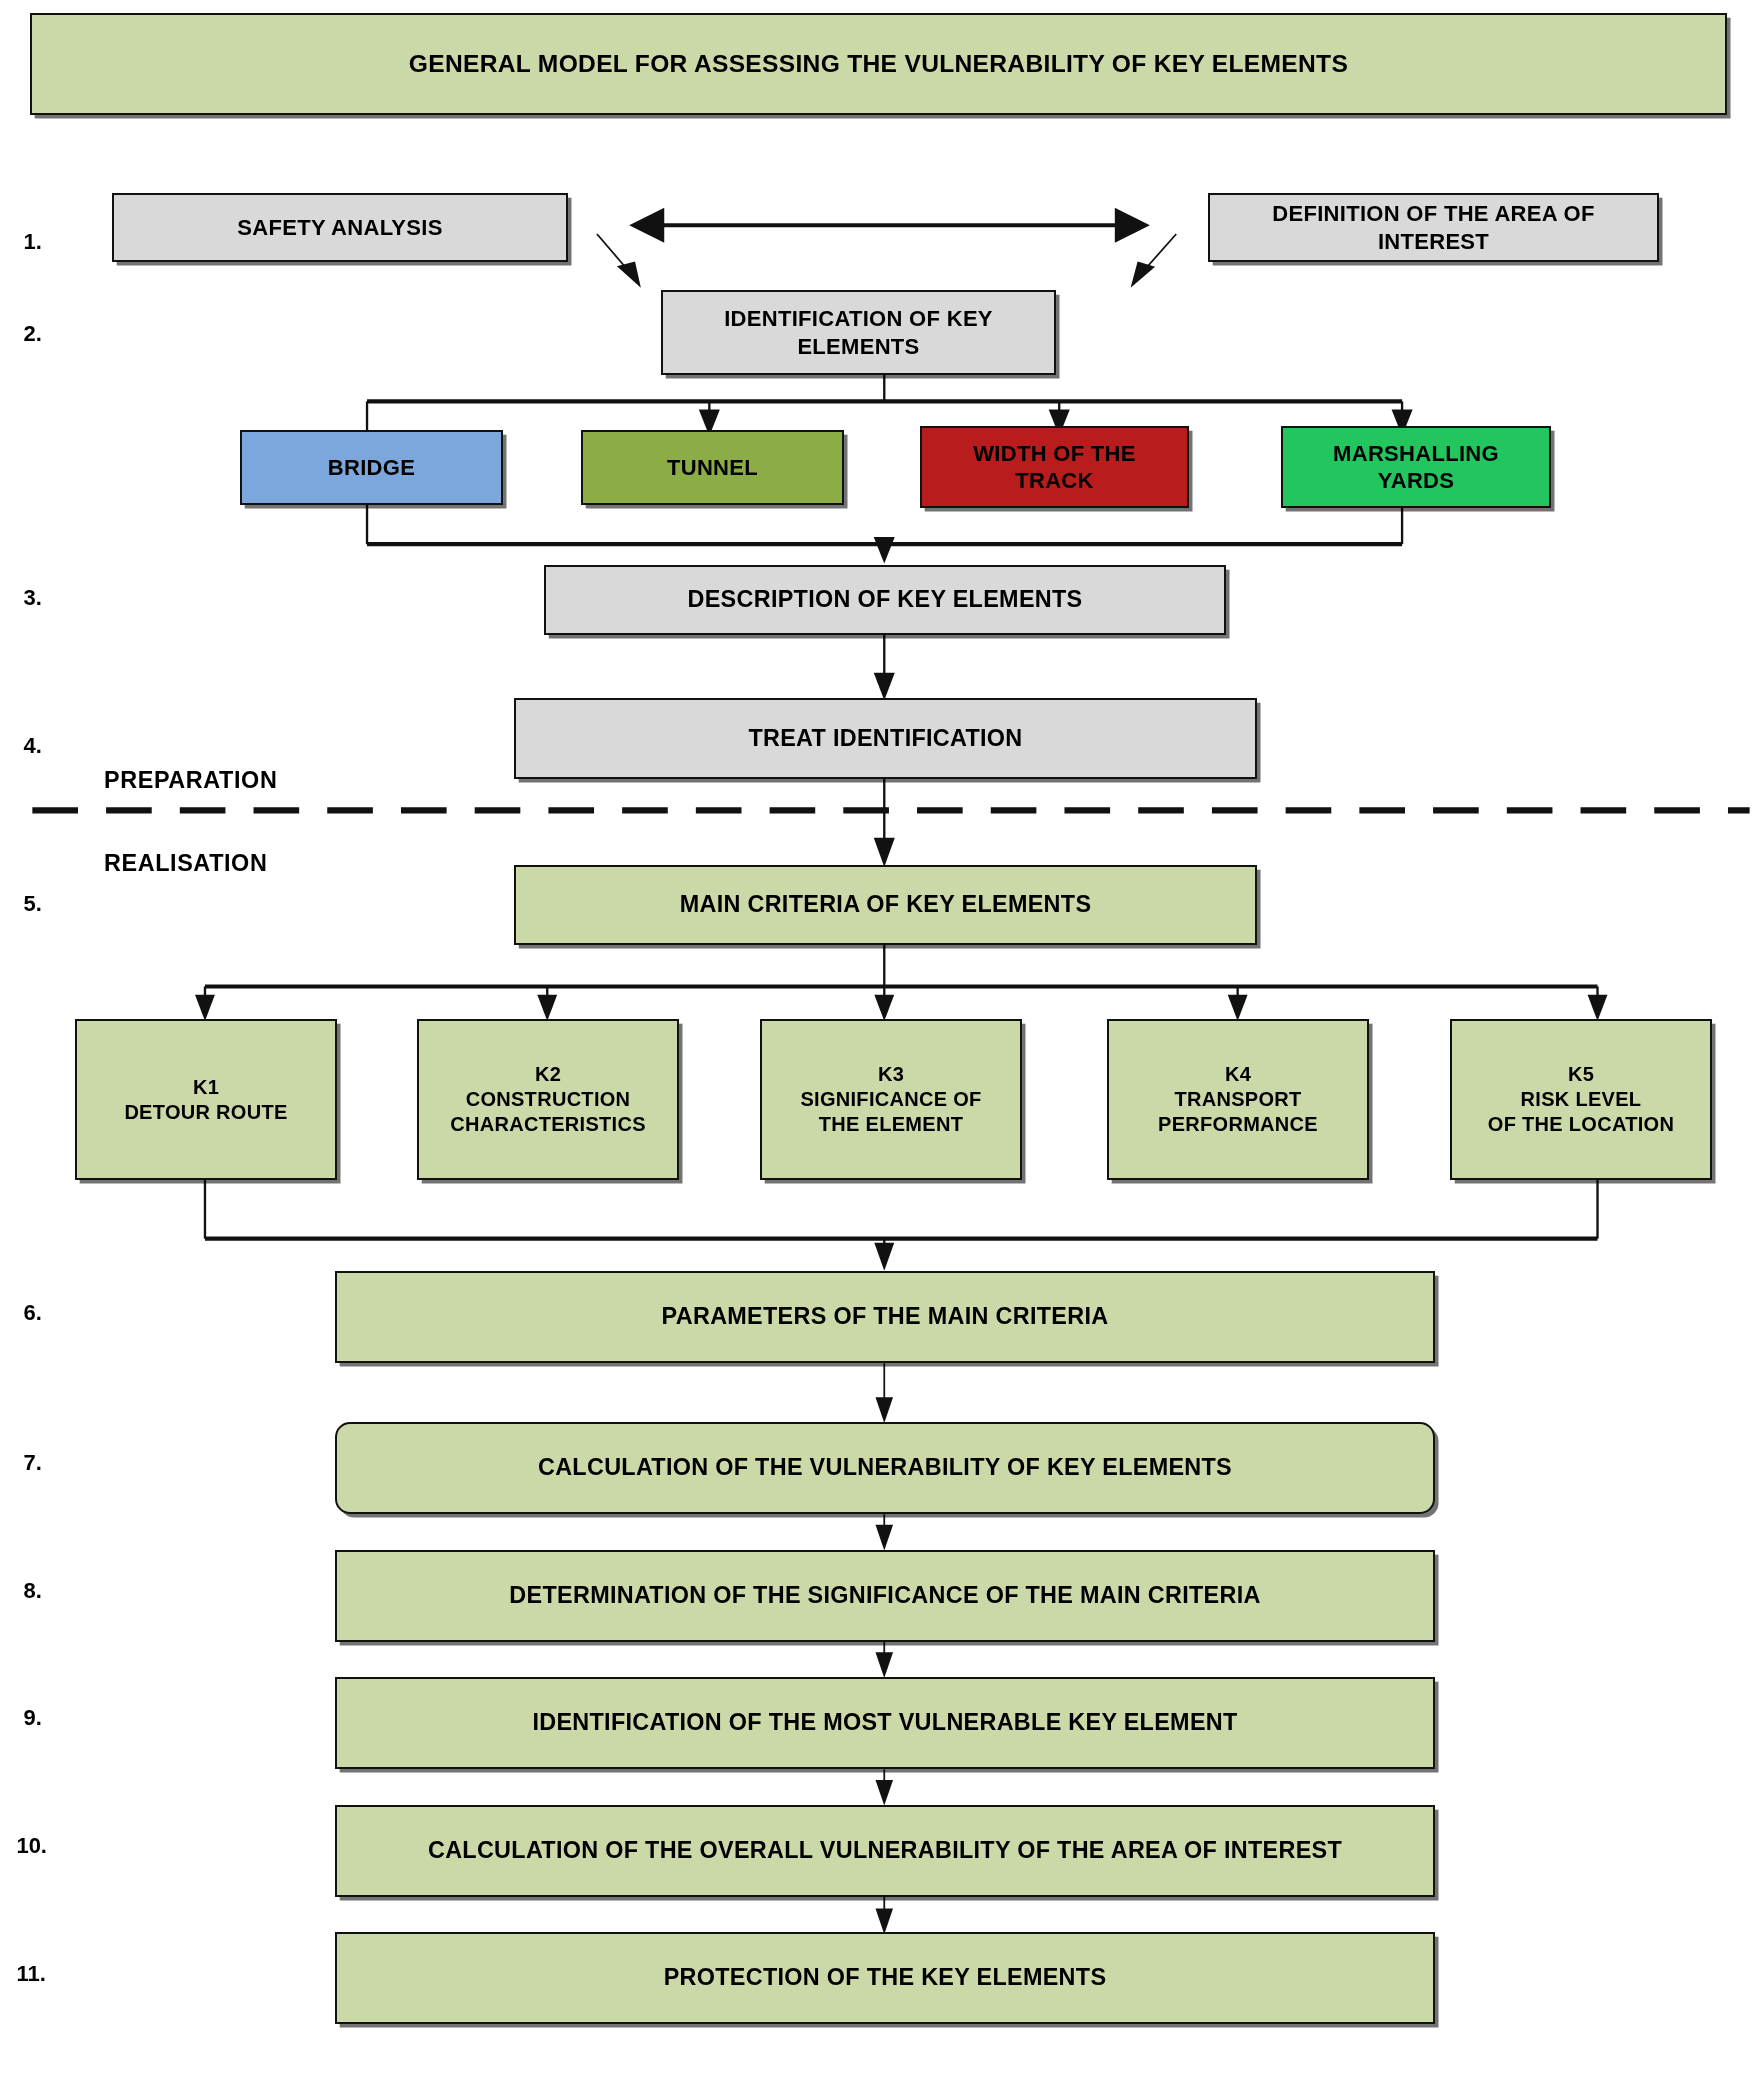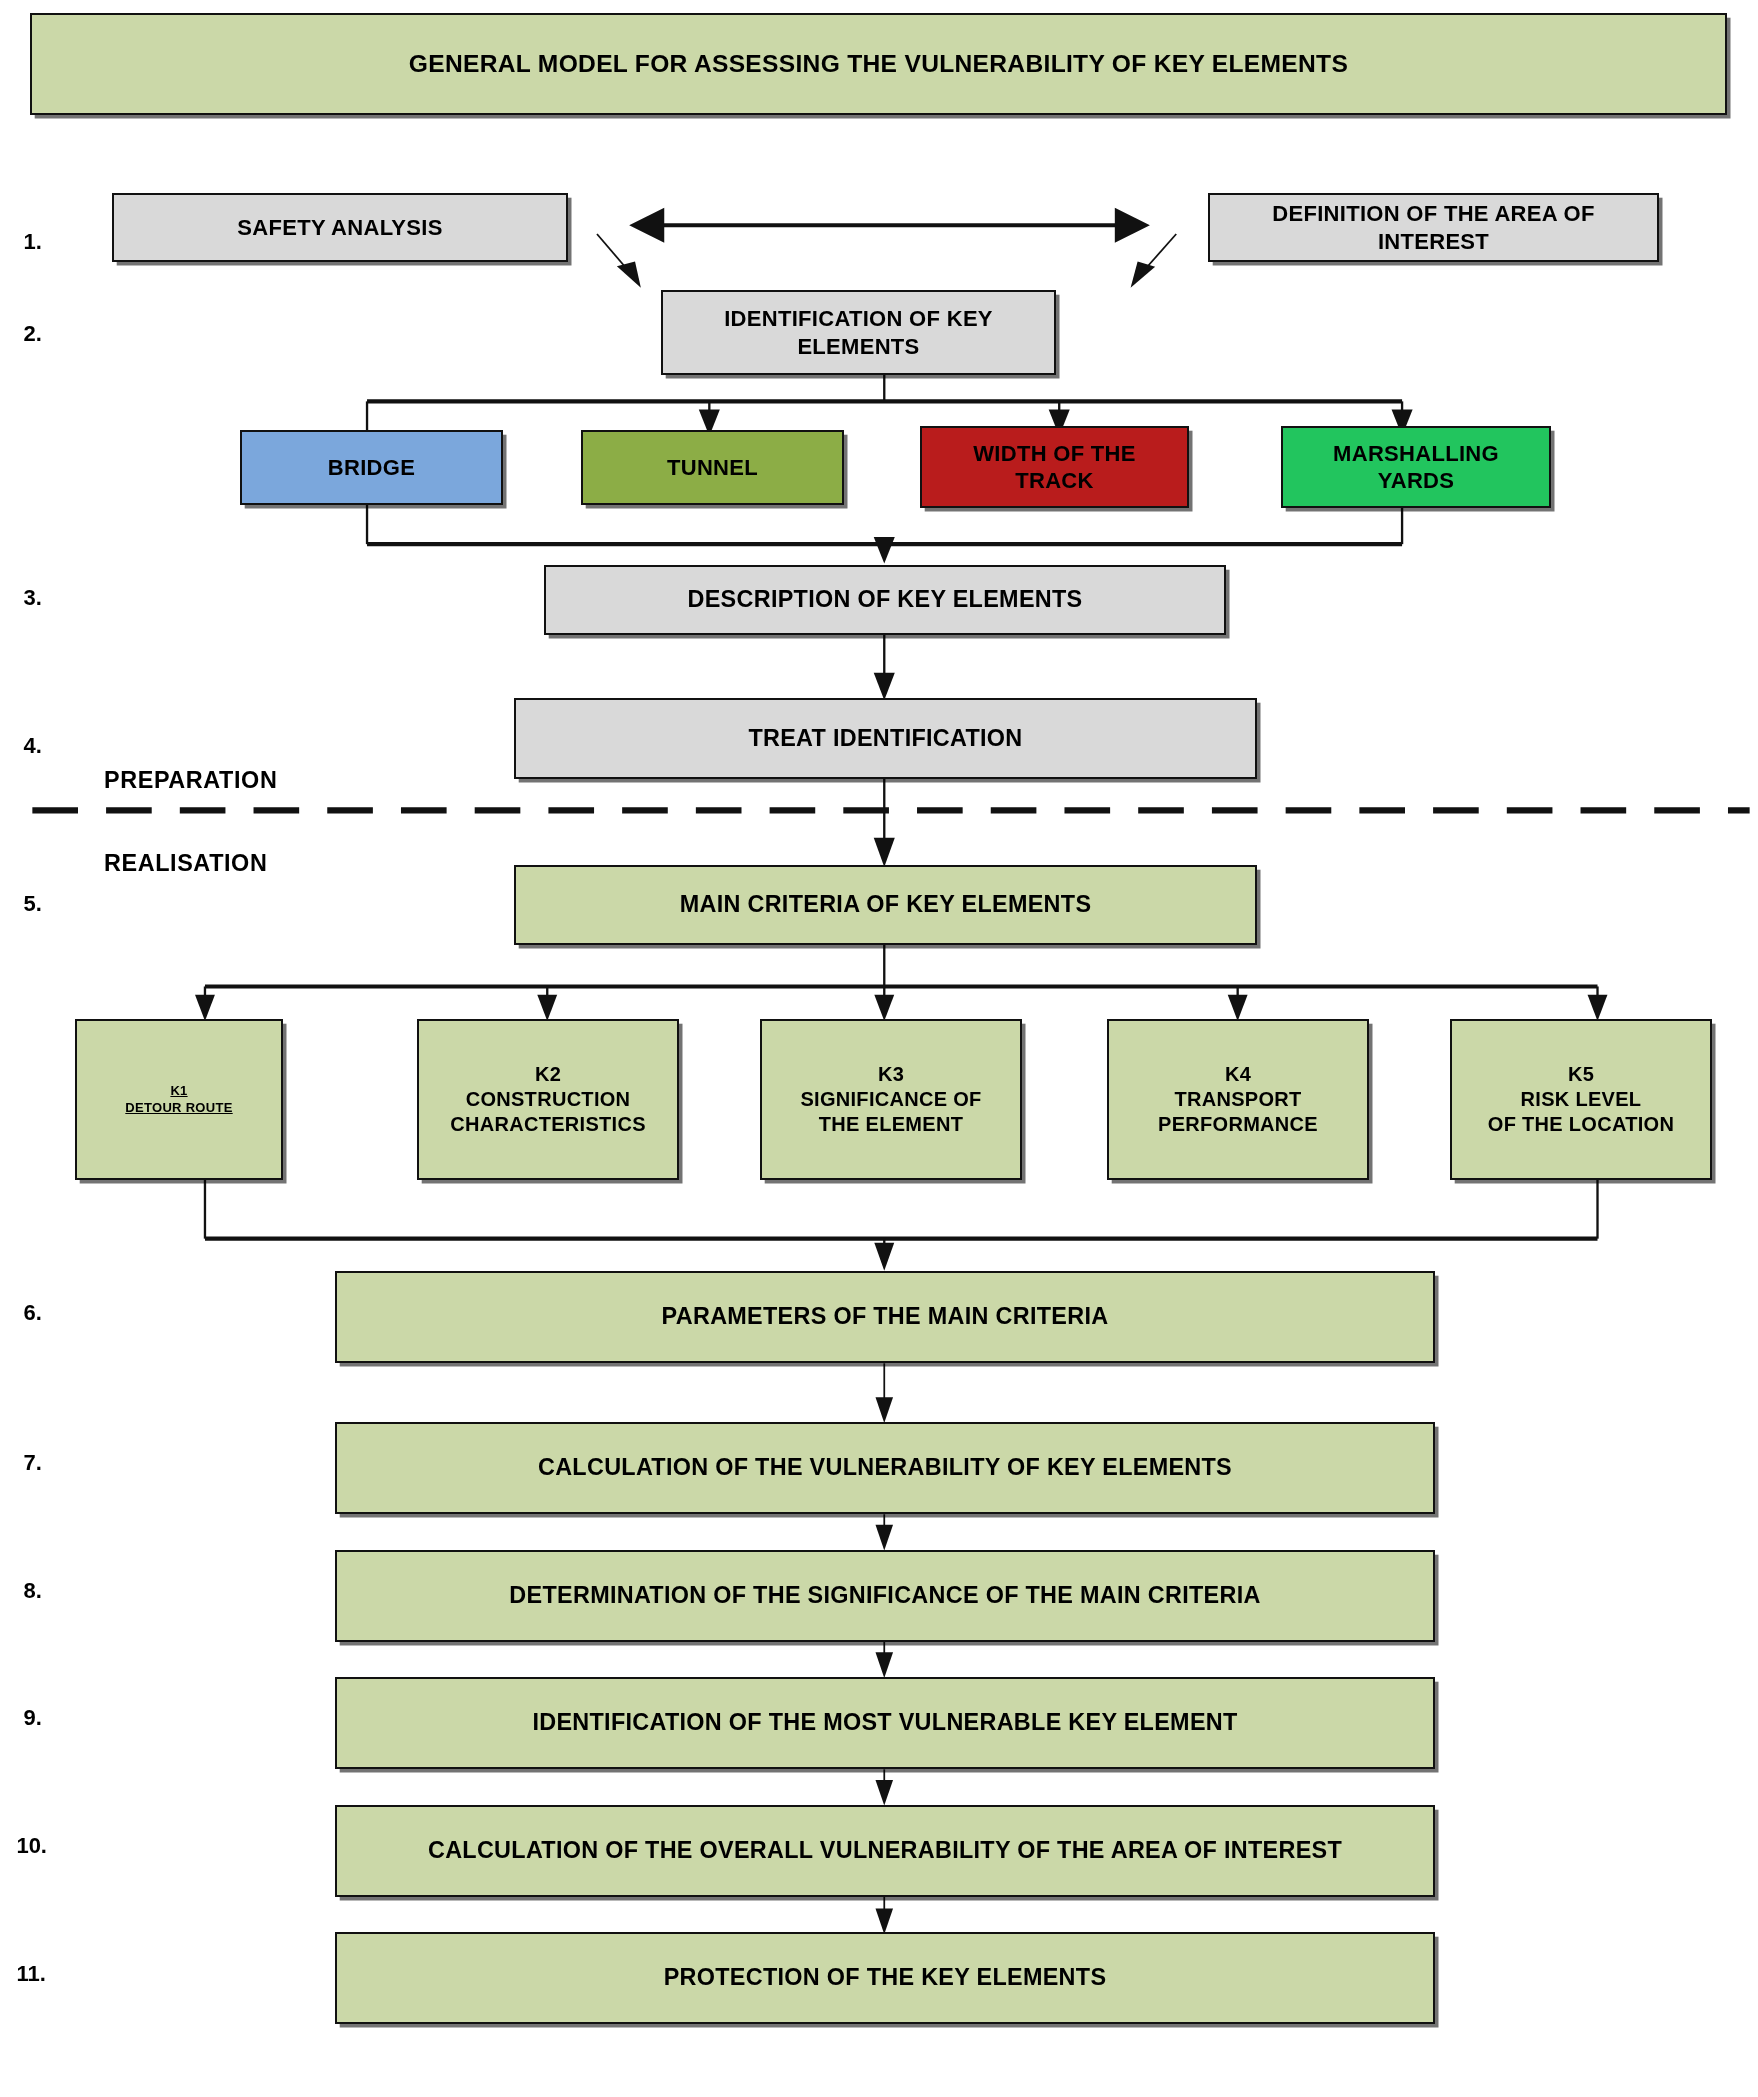--- a/index.html
+++ b/index.html
@@ -210,21 +210,21 @@
   </div>
 
   <div class="box grey" style="left:514px; top:698px; width:743px; height:81px; font-size:23.4px;">
     <span class="txt">TREAT IDENTIFICATION</span>
   </div>
 
   <div class="box green" style="left:514px; top:865px; width:743px; height:80px; font-size:23.4px;">
     <span class="txt">MAIN CRITERIA OF KEY ELEMENTS</span>
   </div>
 
-  <div class="box green" style="left:75px; top:1019px; width:208px; height:161px; font-size:13px;text-decoration:underline;">
+  <div class="box green" style="left:75px; top:1019px; width:262px; height:161px; font-size:20px;">
     <span class="txt">K1
 DETOUR ROUTE</span>
   </div>
 
   <div class="box green" style="left:417px; top:1019px; width:262px; height:161px; font-size:20px;">
     <span class="txt">K2
 CONSTRUCTION
 CHARACTERISTICS</span>
   </div>
 
@@ -243,21 +243,21 @@
   <div class="box green" style="left:1450px; top:1019px; width:262px; height:161px; font-size:20px;justify-content:center;">
     <span class="txt">K5
 RISK LEVEL
 OF THE LOCATION</span>
   </div>
 
   <div class="box green" style="left:335px; top:1271px; width:1100px; height:92px; font-size:23.4px;">
     <span class="txt">PARAMETERS OF THE MAIN CRITERIA</span>
   </div>
 
-  <div class="box green" style="left:335px; top:1422px; width:1100px; height:92px; font-size:23.4px;">
+  <div class="box green" style="left:335px; top:1422px; width:1100px; height:92px; font-size:23.4px;border-radius:15px;">
     <span class="txt">CALCULATION OF THE VULNERABILITY OF KEY ELEMENTS</span>
   </div>
 
   <div class="box green" style="left:335px; top:1550px; width:1100px; height:92px; font-size:23.4px;">
     <span class="txt">DETERMINATION OF THE SIGNIFICANCE OF THE MAIN CRITERIA</span>
   </div>
 
   <div class="box green" style="left:335px; top:1677px; width:1100px; height:92px; font-size:23.4px;">
     <span class="txt">IDENTIFICATION OF THE MOST VULNERABLE KEY ELEMENT</span>
   </div>

